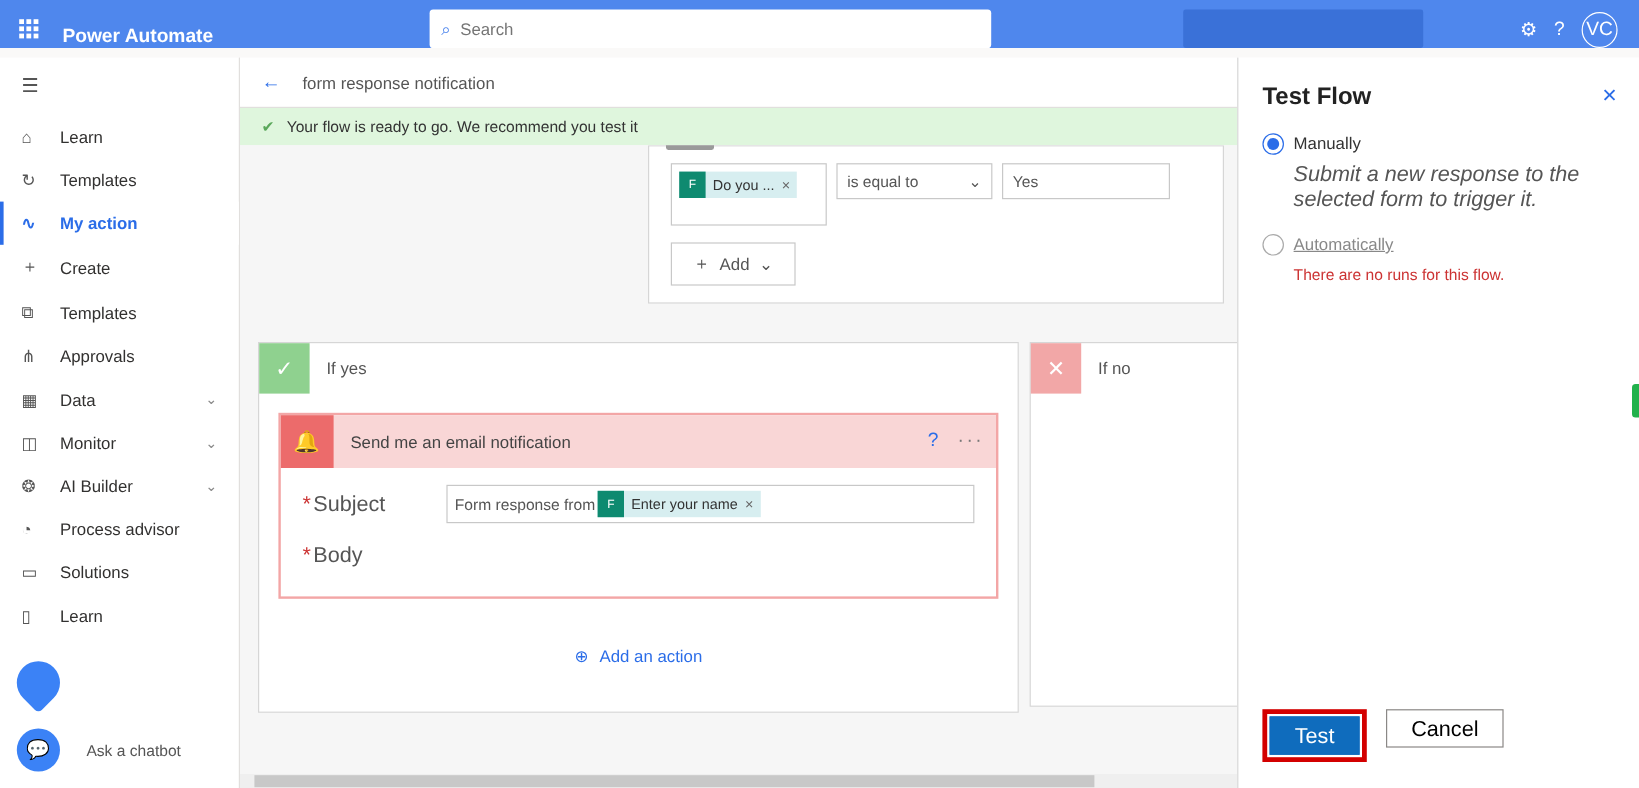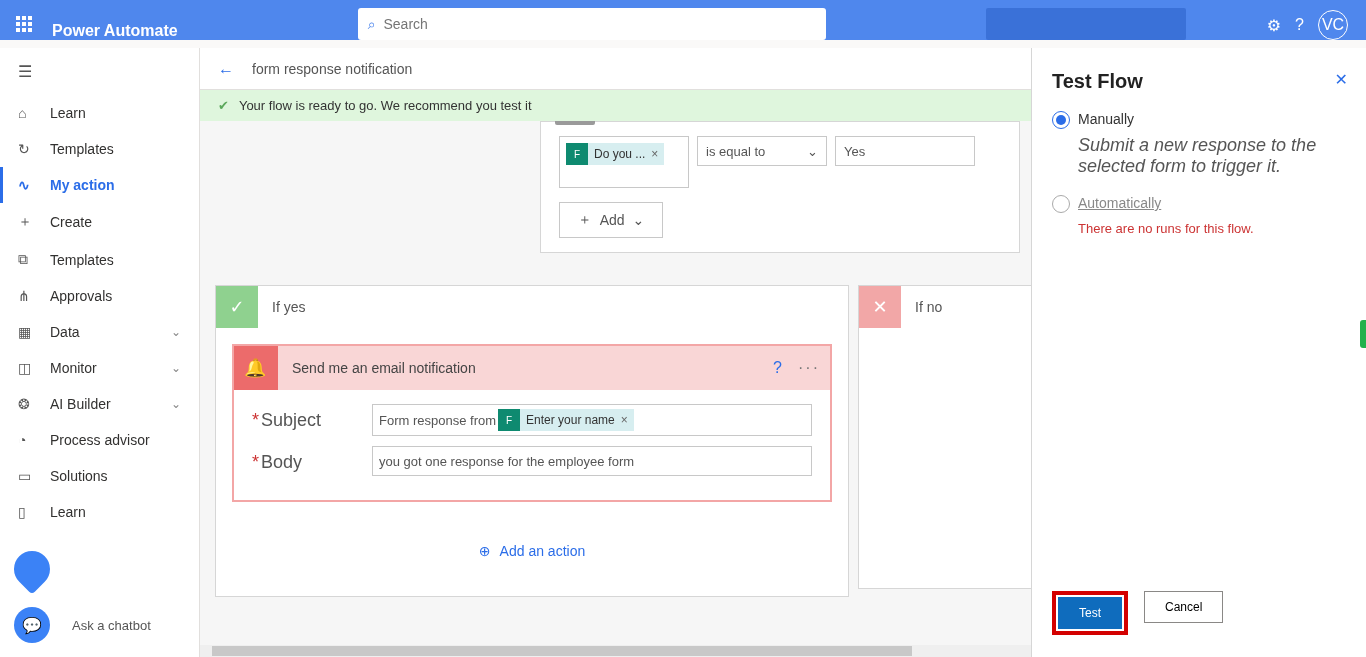--- a/index.html
+++ b/index.html
@@ -90,21 +90,21 @@
   .test-panel .close { position: absolute; top: 22px; right: 18px; color: #2b6de8; cursor: pointer; font-size: 16px; }
   .radio-row { display: flex; align-items: flex-start; gap: 8px; margin-bottom: 6px; }
   .radio { width: 18px; height: 18px; border: 1.5px solid #2b6de8; border-radius: 50%; display: flex; align-items: center; justify-content: center; flex-shrink: 0; }
   .radio.selected::after { content: ""; width: 10px; height: 10px; background: #2b6de8; border-radius: 50%; }
   .radio.disabled { border-color: #aaa; }
   .radio-label { font-size: 14px; color: #333; }
   .radio-label.disabled { color: #888; text-decoration: underline; }
   .radio-desc { font-size: 18px; color: #555; margin-left: 26px; margin-bottom: 18px; font-style: italic; }
   .radio-err { font-size: 13px; color: #c33; margin-left: 26px; margin-top: 2px; }
   .panel-footer { margin-top: auto; display: flex; gap: 16px; }
-  .btn { height: 32px; padding: 0 20px; font-size: 12px; border: 1px solid #8a8886; background: #fff; cursor: pointer; }
+  .btn { height: 32px; padding: 0 20px; font-size: 18px; border: 1px solid #8a8886; background: #fff; cursor: pointer; }
   .btn-primary { background: #0f6cbd; color: #fff; border-color: #0f6cbd; }
   .highlight-ring { border: 4px solid #d30000; display: inline-block; padding: 2px; }
 
   .scrollbar-bottom { position: absolute; left: 0; right: 0; bottom: 0; height: 12px; background: #efefef; }
   .scrollbar-bottom .thumb { position: absolute; left: 12px; top: 1px; height: 10px; width: 60%; background: #c8c8c8; }
 
   .green-tab { position: fixed; right: 0; top: 320px; width: 6px; height: 28px; background: #22b14c; border-radius: 3px 0 0 3px; }
 </style>
 </head>
 <body>
@@ -267,23 +267,20 @@
                 <span>Form response from</span>
                 <span class="token" style="margin-left:2px;">
                   <span class="tico">F</span>
                   <span>Enter your name</span>
                   <span class="tclose">×</span>
                 </span>
               </div>
             </div>
             <div class="field-row">
               <div class="field-label"><span class="req">*</span><span>Body</span></div>
-              <div class="field-input">
-                <span>you got one response for the employee form</span>
-              </div>
             </div>
           </div>
         </div>
         <div class="add-action-link">
           <a href="#">
             <span class="aicon2">⊕</span>
             <span>Add an action</span>
           </a>
         </div>
       </div>

